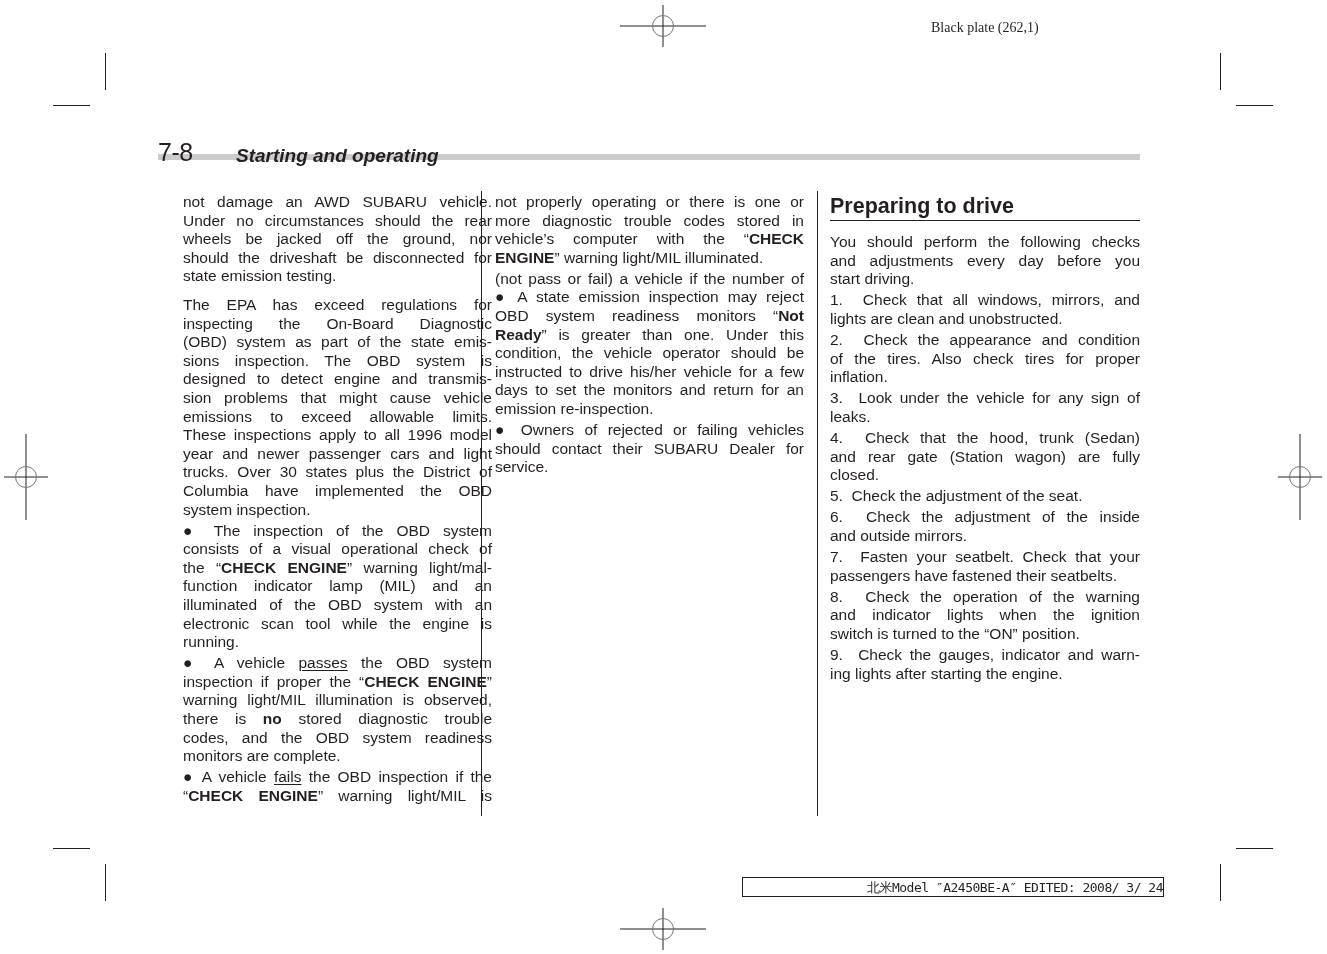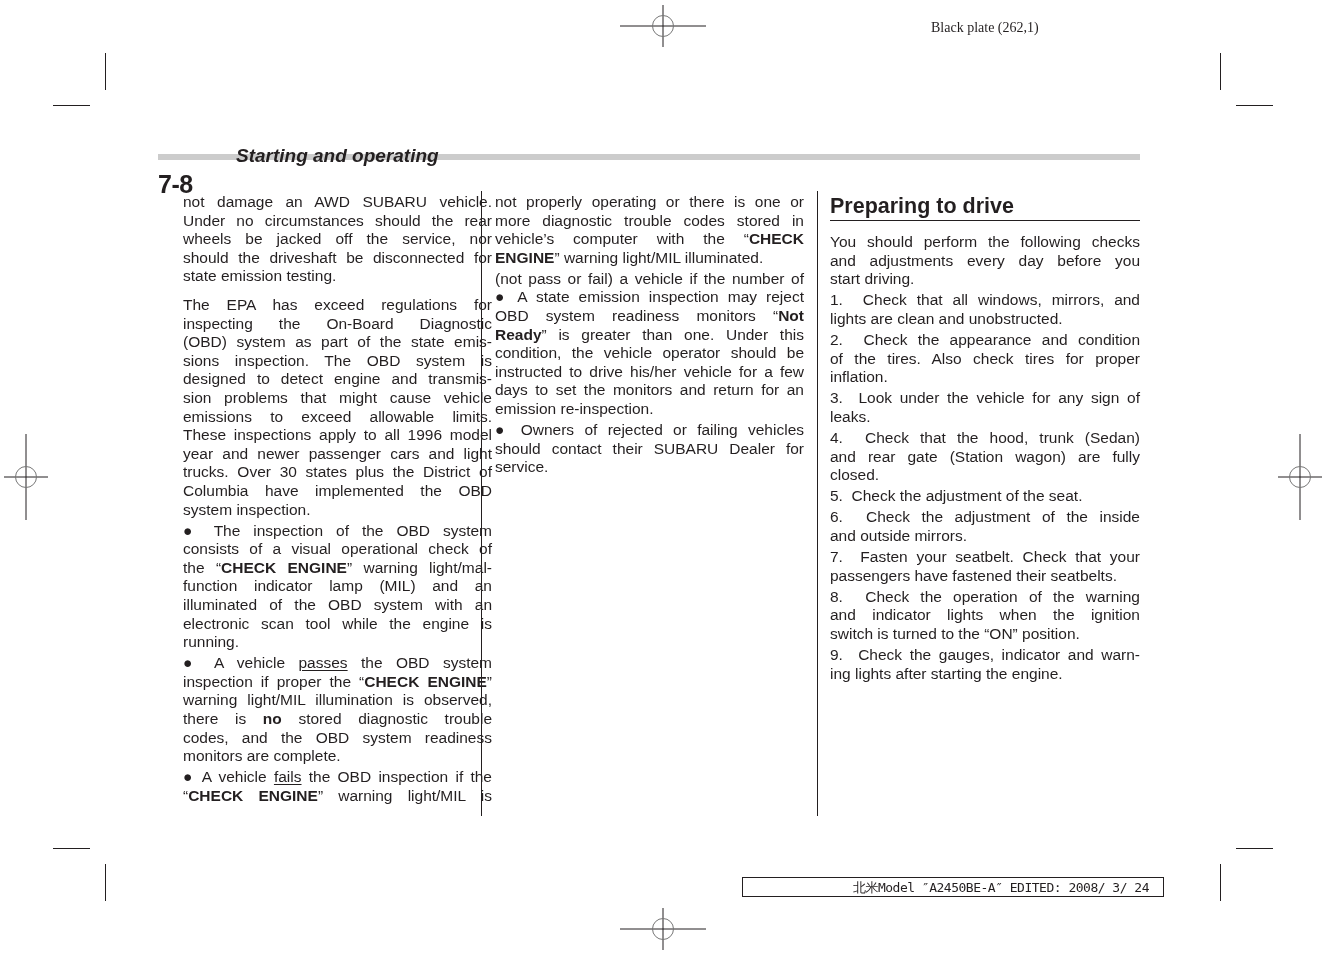--- a/index.html
+++ b/index.html
@@ -4,40 +4,40 @@
 <style>
   html, body { margin: 0; padding: 0; background: #ffffff; }
   body { width: 1327px; height: 954px; position: relative; overflow: hidden;
          font-family: "Liberation Sans", sans-serif; color: #231f20; }
   .mark { position: absolute; background: #231f20; }
   .reg { position: absolute; }
   .plate { position: absolute; left: 931px; top: 20px; font-family: "Liberation Serif", serif;
            font-size: 14px; color: #231f20; }
   .hdr { position: absolute; left: 158px; top: 138px; width: 982px; height: 30px; }
   .hdr-bar { position: absolute; left: 0; top: 16px; width: 982px; height: 6px; background: #cccccc; }
-  .hdr-num { position: absolute; left: 0; top: 0; font-size: 25px; font-weight: bold; letter-spacing: -0.5px;
-             background: transparent; line-height: 28px; margin-top: 32px; }
+  .hdr-num { position: absolute; left: 0; top: 0; font-size: 25px; font-weight: normal; letter-spacing: -0.5px;
+             background: transparent; line-height: 28px; }
   .hdr-title { position: absolute; left: 78px; top: 9px; font-size: 19px; font-weight: bold; font-style: italic;
                line-height: 18px; }
   .col { position: absolute; font-size: 15.5px; line-height: 18.6px; }
   .col .ln { display: block; text-align: justify; text-align-last: justify; white-space: nowrap; height: 18.6px; }
   .col .ln.last { text-align-last: left; }
   .col .gap { height: 10px; }
   .col .gap-s { height: 2.5px; }
   .col1 { left: 159px; top: 193px; width: 309px; margin-left: 24px; }
   .col2 { left: 495px; top: 193px; width: 309px; }
   .col3 { left: 830px; top: 233px; width: 310px; }
   .vline { position: absolute; width: 1px; background: #231f20; }
   .h1 { position: absolute; left: 830px; top: 193px; width: 310px; font-size: 21.5px; font-weight: bold;
         line-height: 26px; border-bottom: 1px solid #231f20; padding-bottom: 1px; }
   b { font-weight: bold; }
   u { text-decoration: underline; text-underline-offset: 2px; }
   .footer { position: absolute; left: 742px; top: 877px; width: 422px; height: 20px; border: 1.5px solid #231f20;
             font-family: "DejaVu Sans Mono", monospace; font-size: 13px; line-height: 20px; text-align: right;
-            box-sizing: border-box; padding-right: 14px; letter-spacing: -0.5px; }
+            box-sizing: border-box; letter-spacing: -0.5px; }
   .just { display: flex; justify-content: space-between; }
 </style>
 </head>
 <body>
 
 <div>
   <div class="mark" style="left:105px;top:53px;width:1px;height:37px;"></div>
   <div class="mark" style="left:53px;top:105px;width:37px;height:1px;"></div>
 </div>
 <div>
@@ -82,21 +82,21 @@
   <div class="hdr-title">Starting and operating</div>
 </div>
 
 <div class="vline" style="left:481px;top:191px;height:625px;"></div>
 <div class="vline" style="left:817px;top:191px;height:625px;"></div>
 
 <div class="col col1">
   <div>
     <span class="ln">not damage an AWD SUBARU vehicle.</span>
     <span class="ln">Under no circumstances should the rear</span>
-    <span class="ln">wheels be jacked off the service, nor</span>
+    <span class="ln">wheels be jacked off the ground, nor</span>
     <span class="ln">should the driveshaft be disconnected for</span>
     <span class="ln last">state emission testing.</span>
   </div>
   <div class="gap"></div>
   <div>
     <span class="ln">The EPA has exceed regulations for</span>
     <span class="ln">inspecting the On-Board Diagnostic</span>
     <span class="ln">(OBD) system as part of the state emis-</span>
     <span class="ln">sions inspection. The OBD system is</span>
     <span class="ln">designed to detect engine and transmis-</span>

